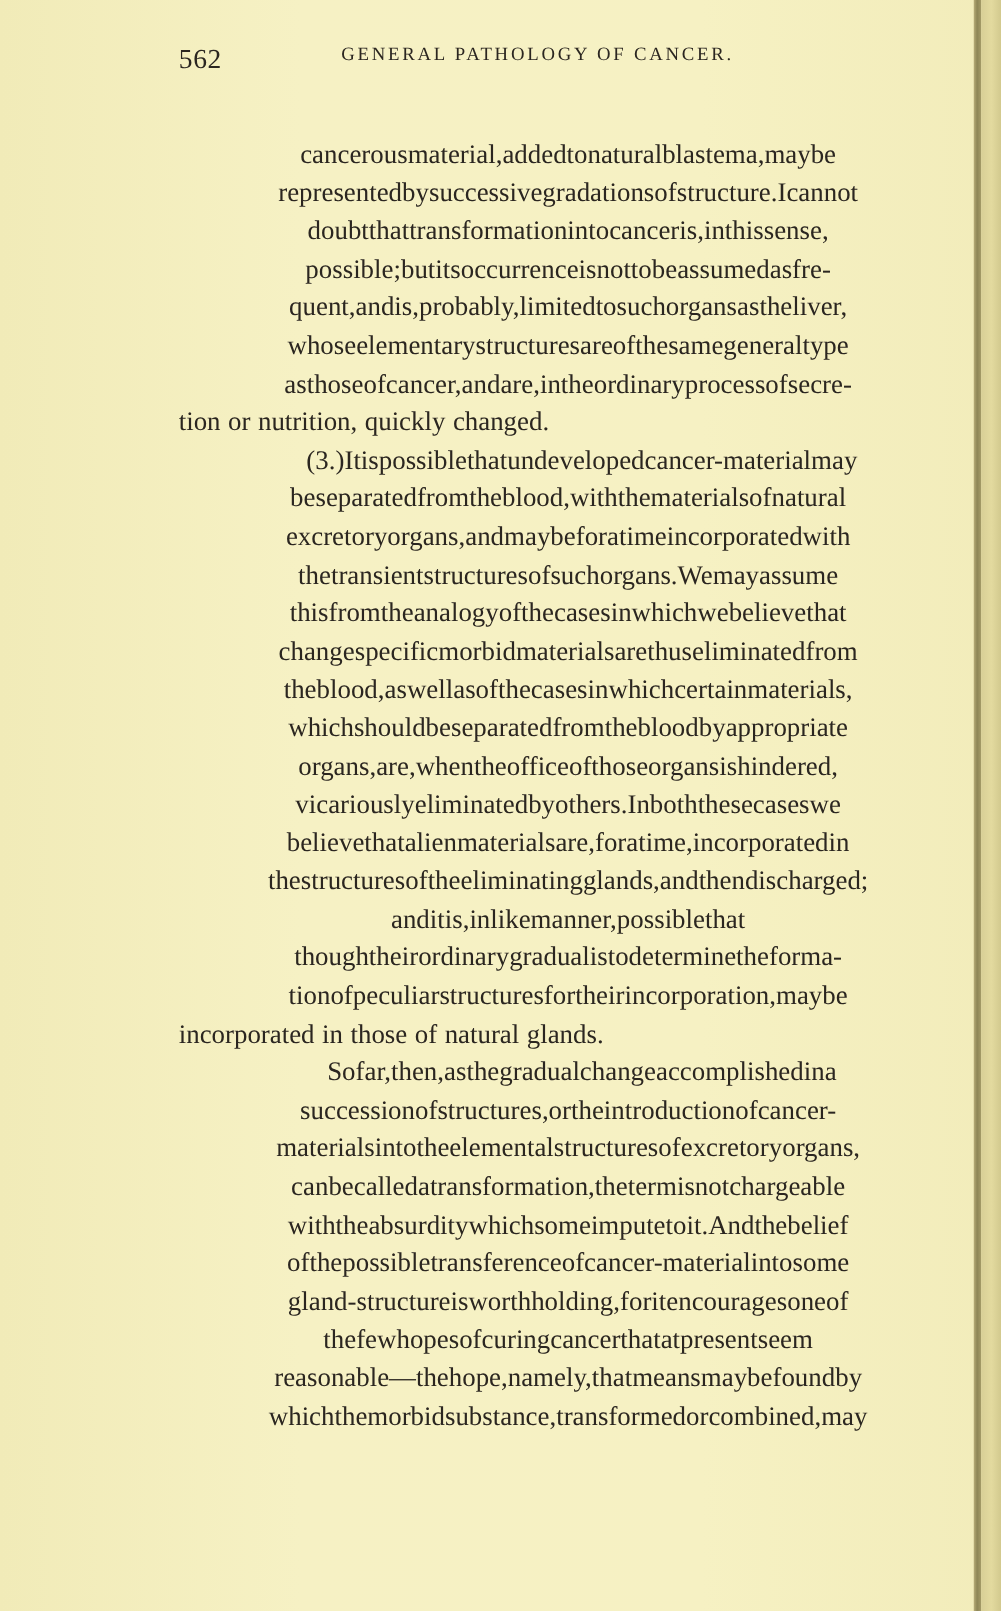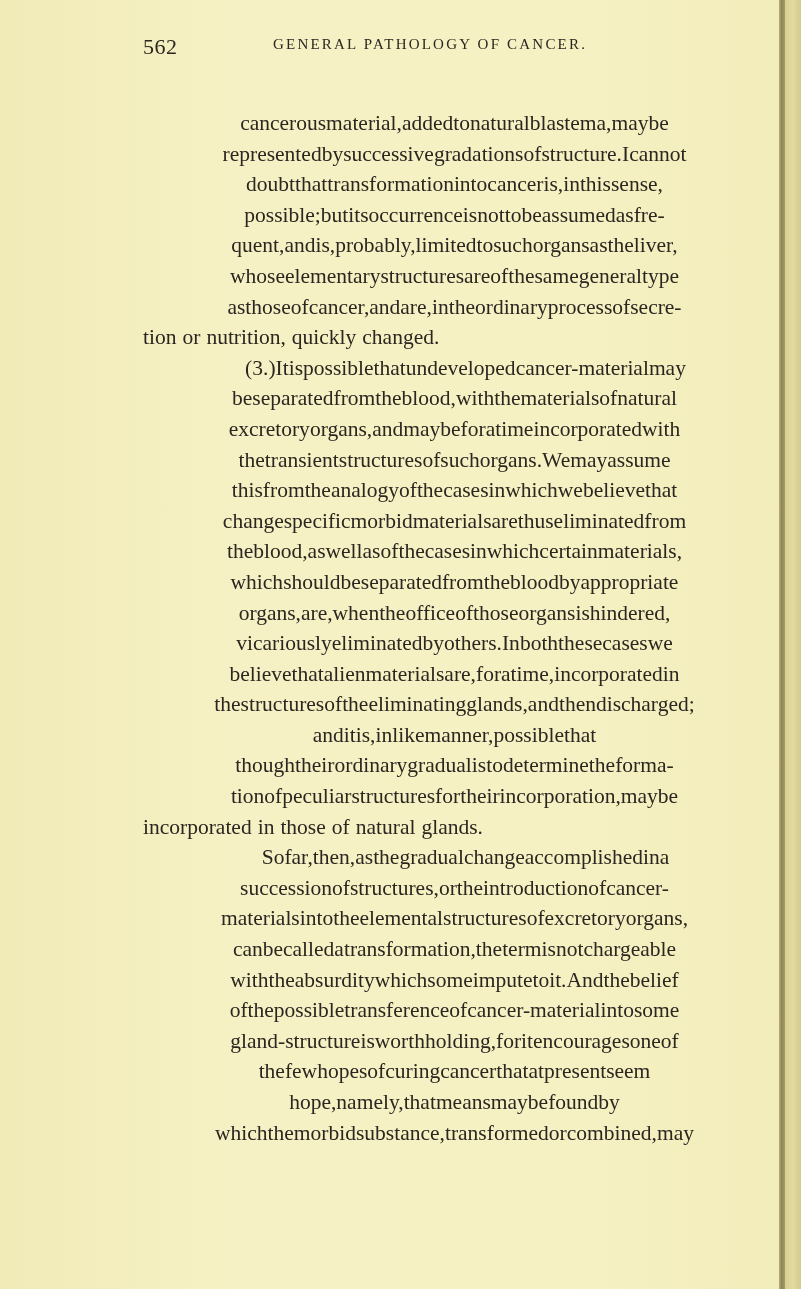--- a/index.html
+++ b/index.html
@@ -450,20 +450,21 @@
         <span class="w">hopes</span>
         <span class="w">of</span>
         <span class="w">curing</span>
         <span class="w">cancer</span>
         <span class="w">that</span>
         <span class="w">at</span>
         <span class="w">present</span>
         <span class="w">seem</span>
       </div>
       <div class="line">
+        <span class="w">reasonable—the</span>
         <span class="w">hope,</span>
         <span class="w">namely,</span>
         <span class="w">that</span>
         <span class="w">means</span>
         <span class="w">may</span>
         <span class="w">be</span>
         <span class="w">found</span>
         <span class="w">by</span>
       </div>
       <div class="line">

